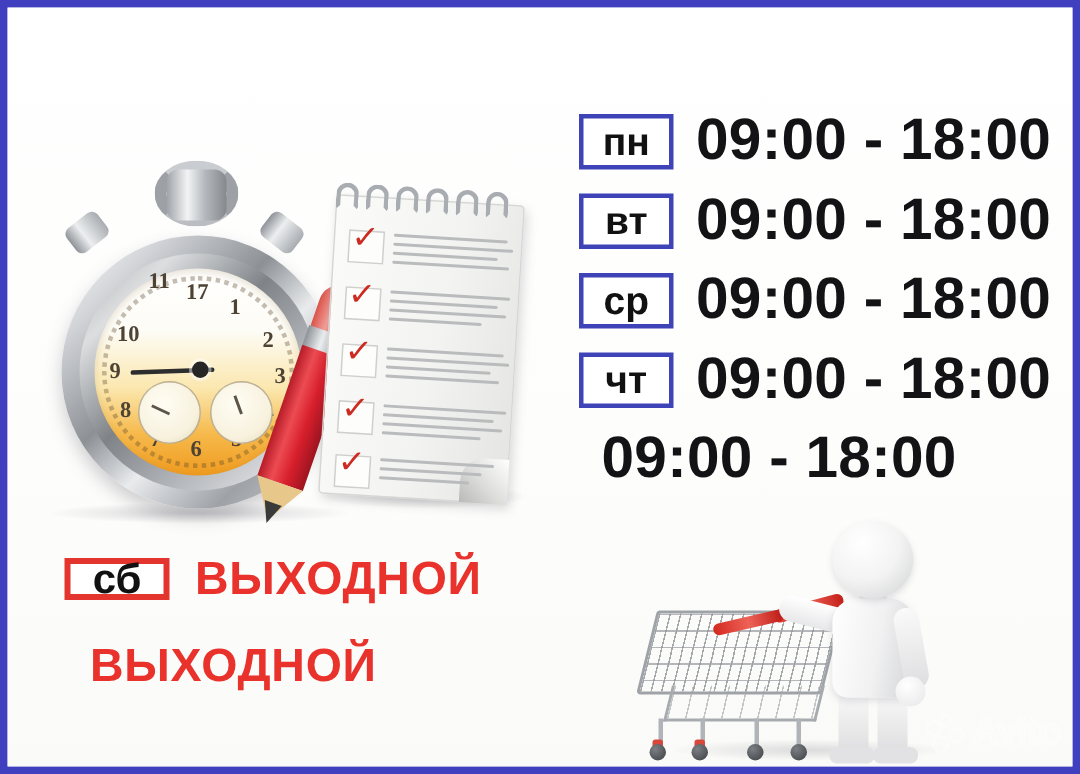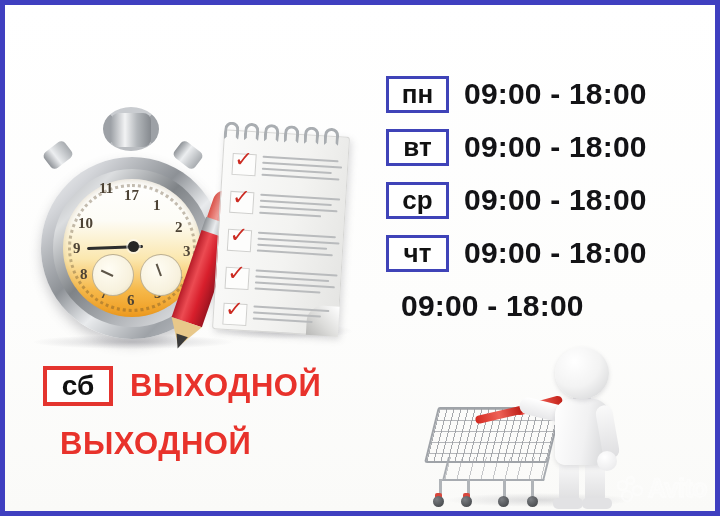--- a/index.html
+++ b/index.html
@@ -55,38 +55,38 @@
     display: flex;
     align-items: center;
     justify-content: center;
     font-size: 26px;
     font-weight: bold;
     color: #111111;
     letter-spacing: 0px;
   }
   .time {
     margin-left: 15px;
-    font-size: 30px;
+    font-size: 39px;
     font-weight: bold;
     color: #131316;
     white-space: nowrap;
     letter-spacing: 0.2px;
   }
 
   
   .weekend { position: absolute; left: 38px; top: 358px; }
   .wrow {
     display: flex;
     align-items: center;
     height: 46px;
     margin-bottom: 12px;
   }
   .wbox {
     width: 70px;
-    height: 40px;
+    height: 28px;
     box-sizing: border-box;
     border: 4px solid #e4342e;
     background: #ffffff;
     display: flex;
     align-items: center;
     justify-content: center;
     font-size: 28px;
     font-weight: bold;
     color: #111111;
   }

